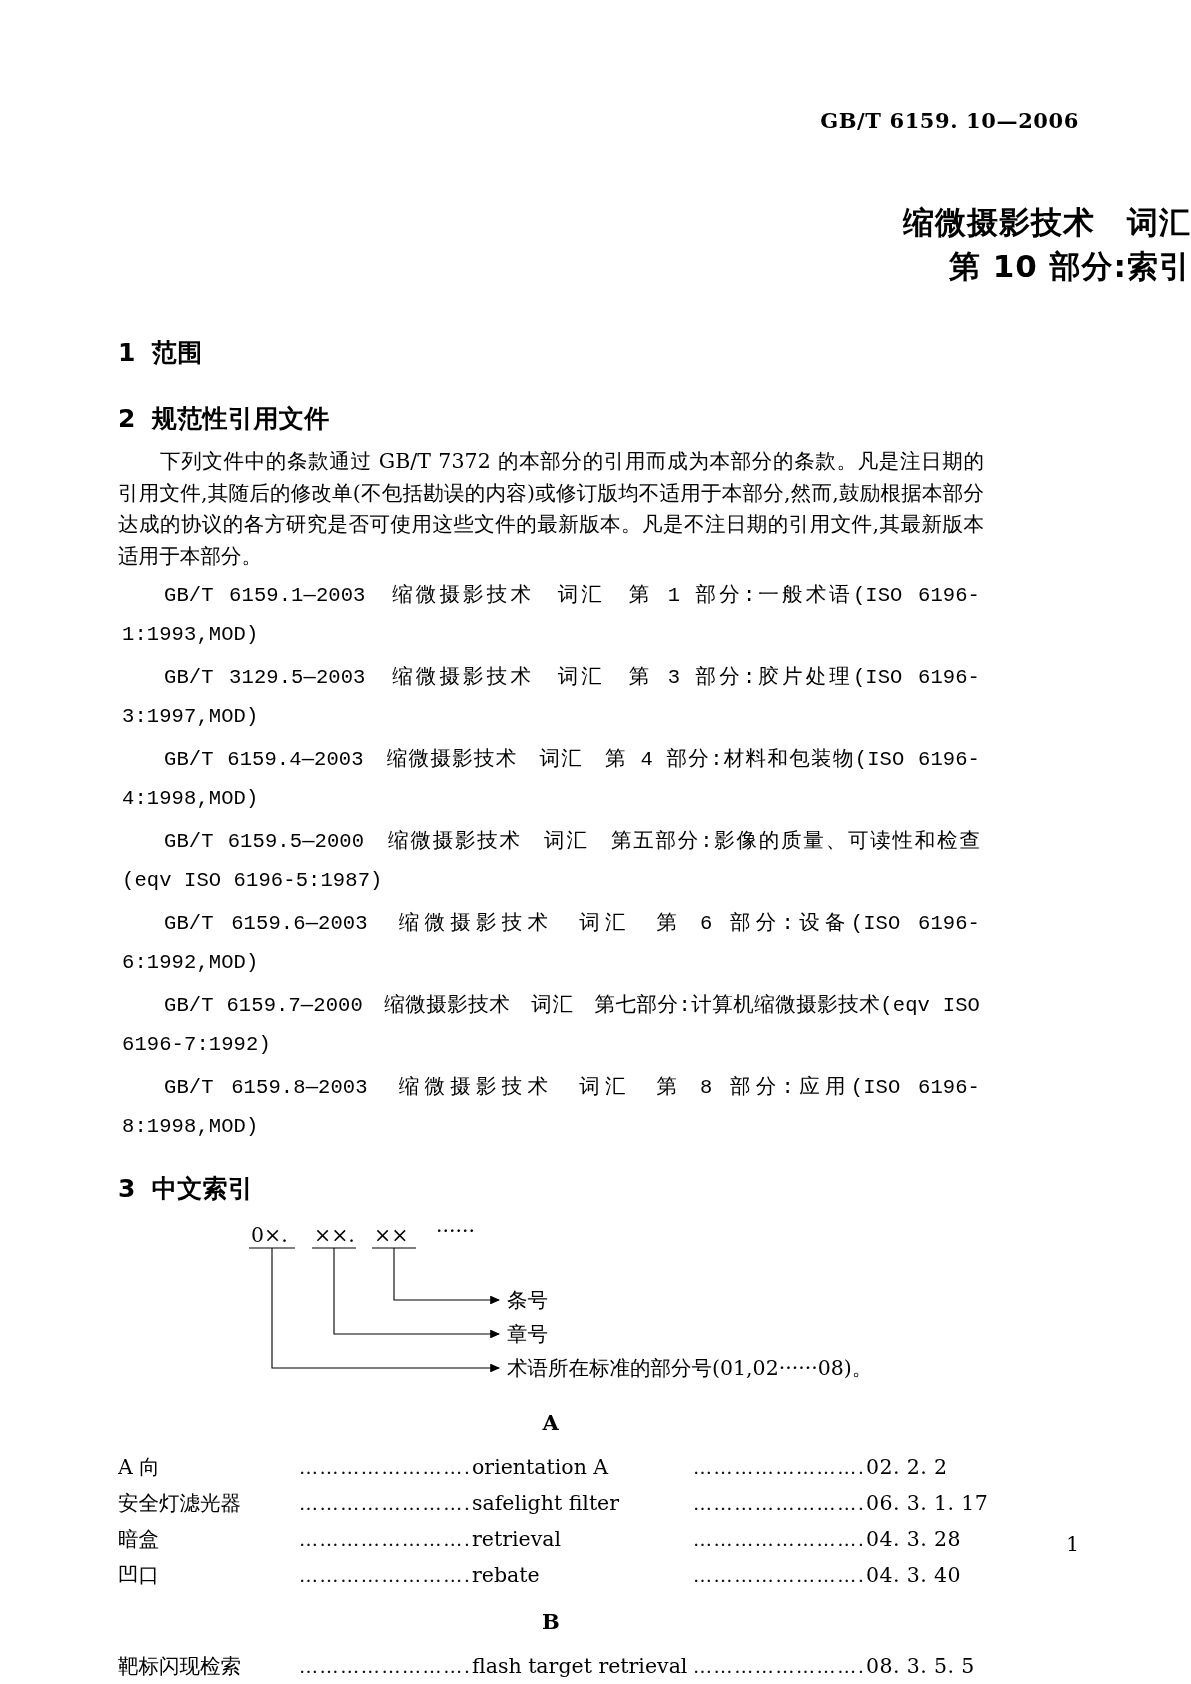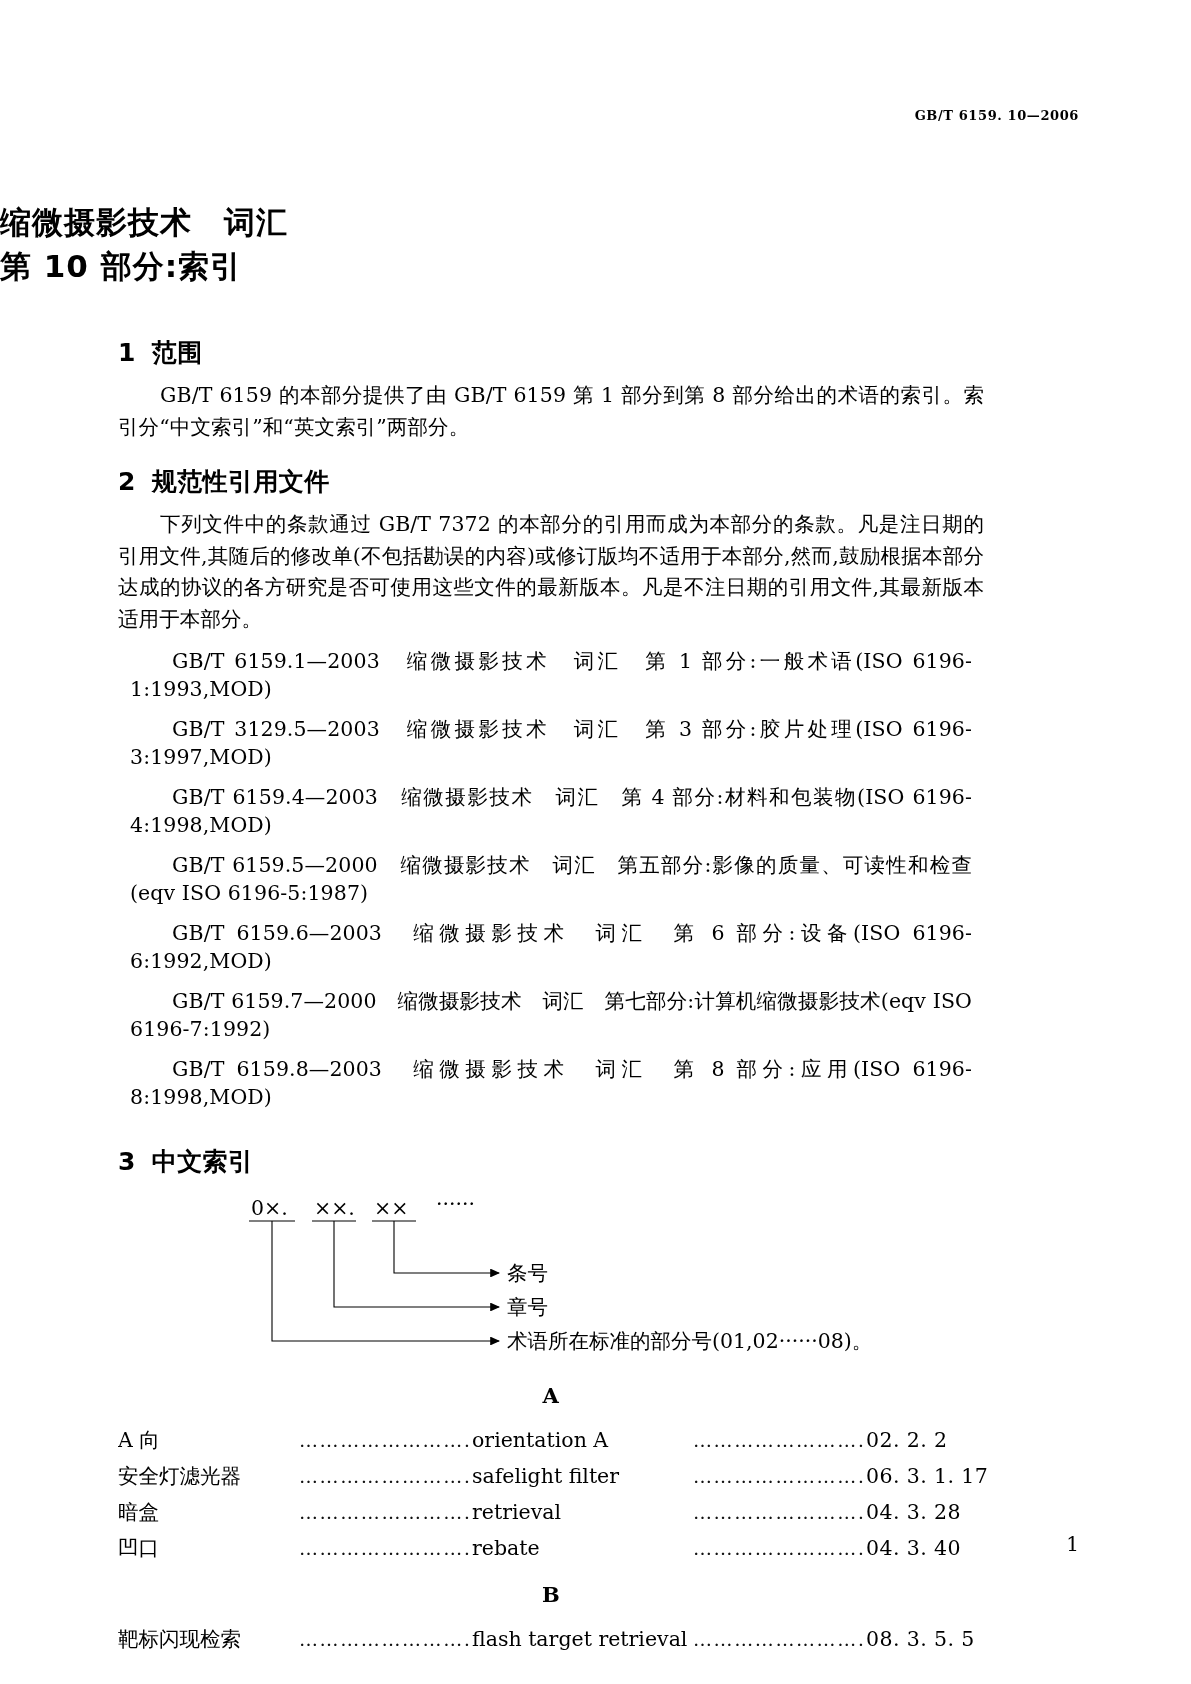--- a/index.html
+++ b/index.html
@@ -18,30 +18,30 @@
     background: #ffffff;
     overflow: hidden;
   }
   
   .header {
     position: absolute;
     top: 108px;
     right: 112px;
     font-family: "DejaVu Serif", "Liberation Serif", serif;
     font-weight: bold;
-    font-size: 13px;
+    font-size: 21px;
     letter-spacing: 0.6px;
   }
   
   .title-block {
     position: absolute;
     top: 200px;
     left: 0;
     width: 1191px;
-    text-align: left;
+    text-align: right;
   }
   .title-line {
     font-family: "DejaVu Sans", "Liberation Sans", sans-serif;
     font-weight: bold;
     font-size: 31px;
     line-height: 44px;
     letter-spacing: 1px;
   }
   
   .content {
@@ -67,25 +67,26 @@
     line-height: 31.5px;
     margin: 0;
     padding: 0;
     text-align: justify;
     text-justify: inter-ideograph;
     letter-spacing: 0.1px;
   }
   p.indent { text-indent: 2.05em; }
   p.ref {
     font-size: 20.5px;
-    line-height: 28px;
-    margin: 12px;
+    line-height: 39px;
+    margin: 4px;
     padding: 0;
     text-indent: 2.05em;
     letter-spacing: 0.1px;
+    font-family: Liberation Mono, monospace;
   }
   p.ref.wide {
     text-align: justify;
     text-justify: inter-ideograph;
   }
   
   .diagram {
     position: relative;
     width: 866px;
     height: 172px;
@@ -165,21 +166,20 @@
     <div class="title-line">缩微摄影技术　词汇</div>
     <div class="title-line">第 10 部分:索引</div>
   </div>
 
   <div class="content">
 
     <h2 class="sec">
       <span class="sec-num">1</span><span>范围</span>
     </h2>
     <div class="gap-after-sec"></div>
-    <p class="body indent">GB/T 6159 的本部分提供了由 GB/T 6159 第 1 部分到第 8 部分给出的术语的索引。索引分“中文索引”和“英文索引”两部分。</p>
 
     <div class="gap-before-sec"></div>
     <h2 class="sec">
       <span class="sec-num">2</span><span>规范性引用文件</span>
     </h2>
     <div class="gap-after-sec"></div>
     <p class="body indent">下列文件中的条款通过 GB/T 7372 的本部分的引用而成为本部分的条款。凡是注日期的引用文件,其随后的修改单(不包括勘误的内容)或修订版均不适用于本部分,然而,鼓励根据本部分达成的协议的各方研究是否可使用这些文件的最新版本。凡是不注日期的引用文件,其最新版本适用于本部分。</p>
 
     <p class="ref wide">GB/T 6159.1—2003　缩微摄影技术　词汇　第 1 部分:一般术语(ISO 6196-1:1993,MOD)</p>
     <p class="ref wide">GB/T 3129.5—2003　缩微摄影技术　词汇　第 3 部分:胶片处理(ISO 6196-3:1997,MOD)</p>

